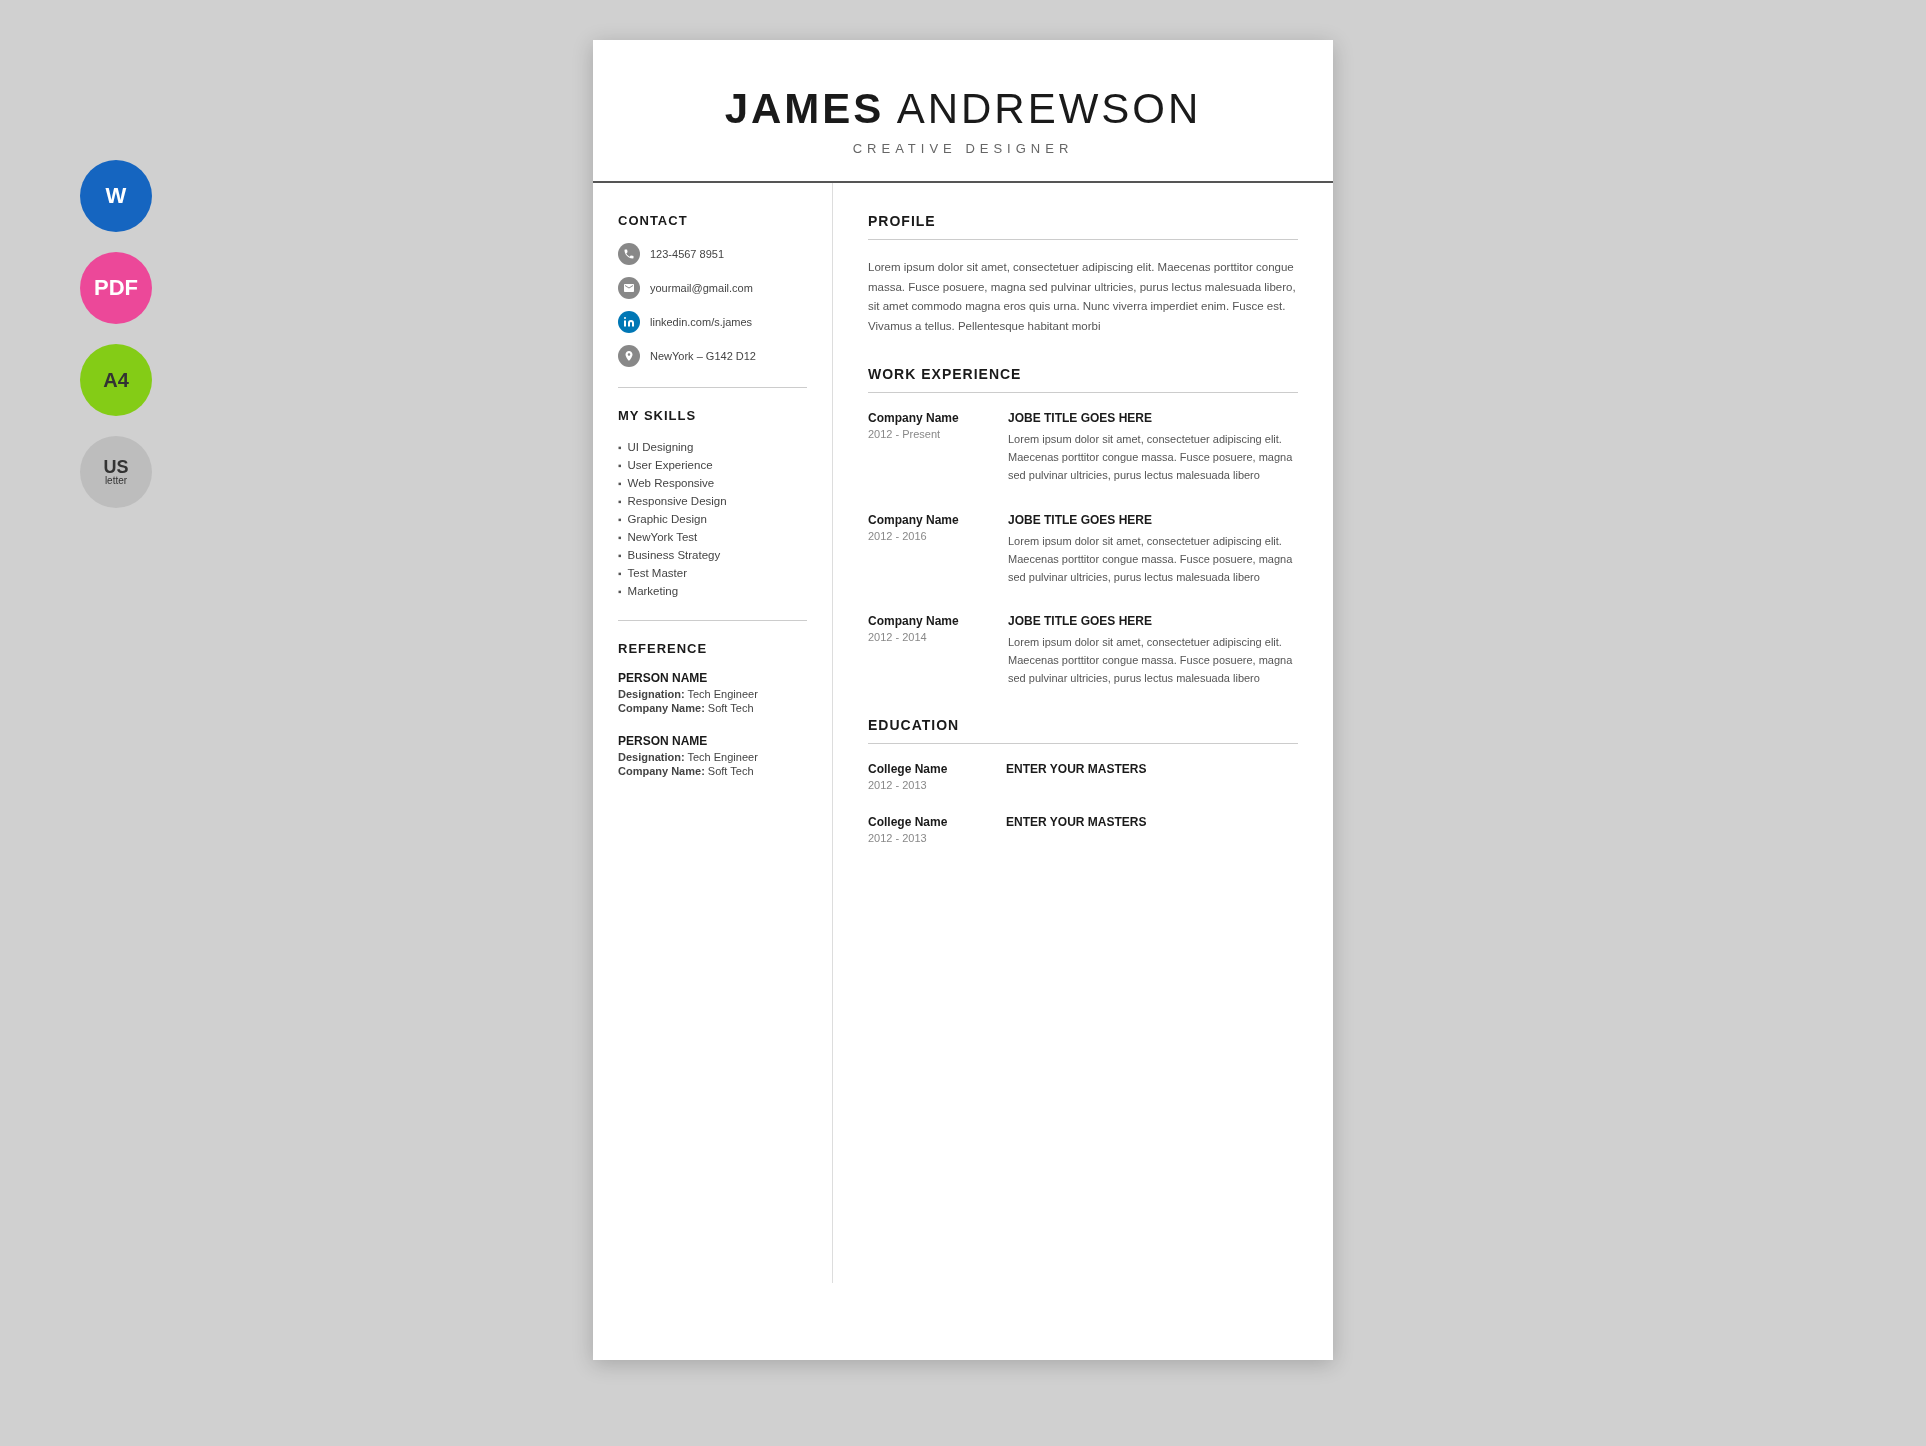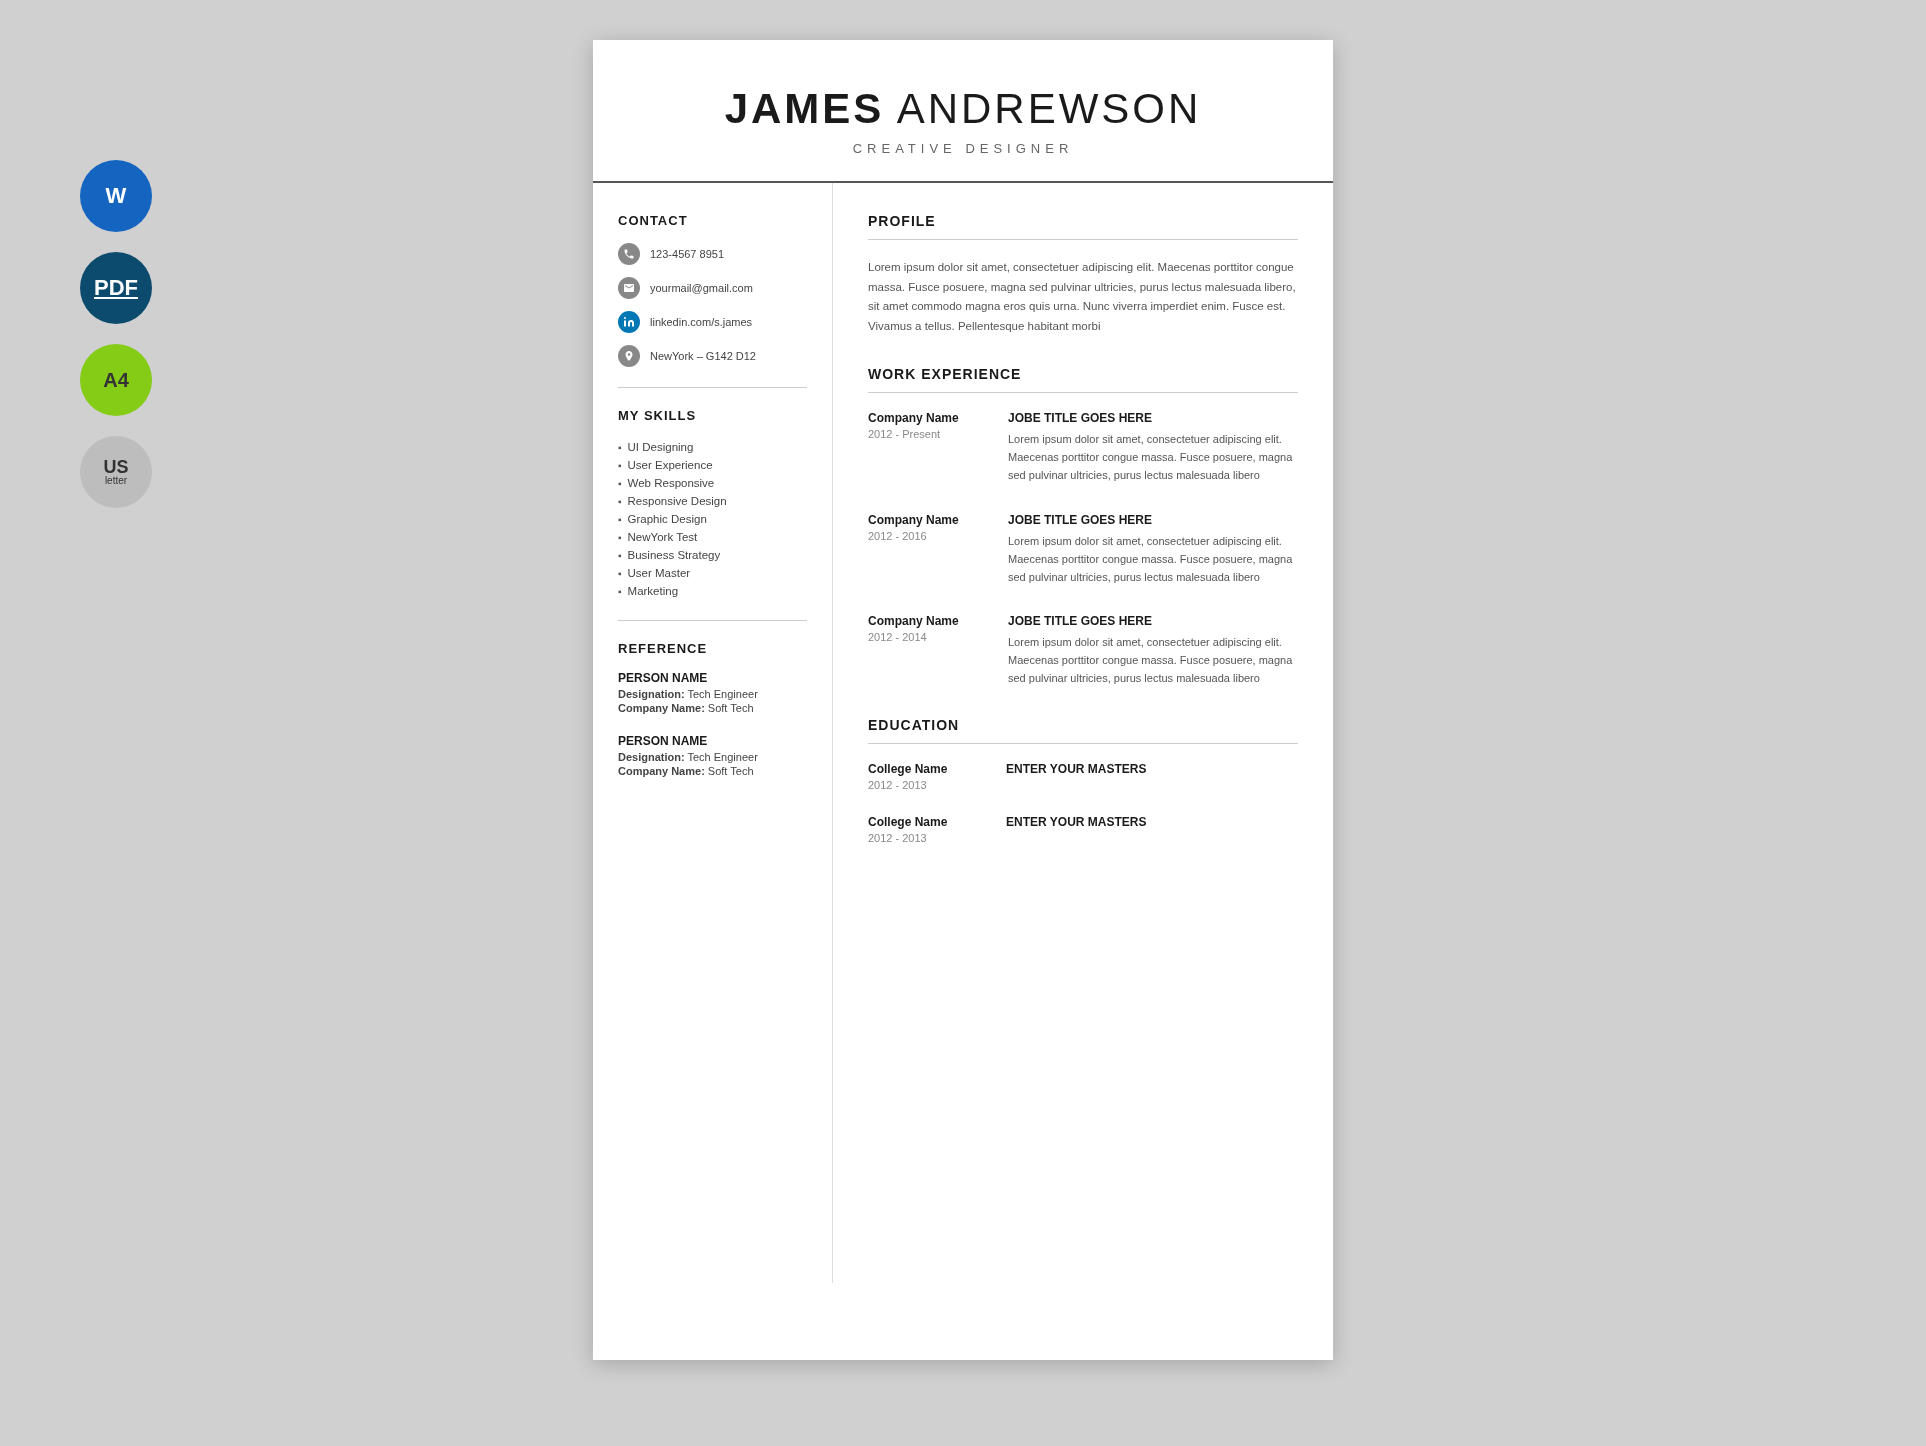--- a/index.html
+++ b/index.html
@@ -36,22 +36,21 @@
       font-size: 14px;
       color: white;
       cursor: pointer;
     }
 
     .icon-word {
       background-color: #1565c0;
     }
 
     .icon-pdf {
-      background-color: #0c4a6e;
-      text-decoration: underline;
+      background-color: #ec4899;
     }
 
     .icon-a4 {
       background-color: #84cc16;
       color: #333;
     }
 
     .icon-us {
       background-color: #bdbdbd;
       color: #333;
@@ -398,21 +397,21 @@
       <div>
         <div class="section-title-left">MY SKILLS</div>
         <ul class="skills-list">
           <li>UI Designing</li>
           <li>User Experience</li>
           <li>Web Responsive</li>
           <li>Responsive Design</li>
           <li>Graphic Design</li>
           <li>NewYork Test</li>
           <li>Business Strategy</li>
-          <li>User Master</li>
+          <li>Test Master</li>
           <li>Marketing</li>
         </ul>
       </div>
 
       <hr class="divider">
 
       <div>
         <div class="section-title-left">REFERENCE</div>
 
         <div class="reference-item">

